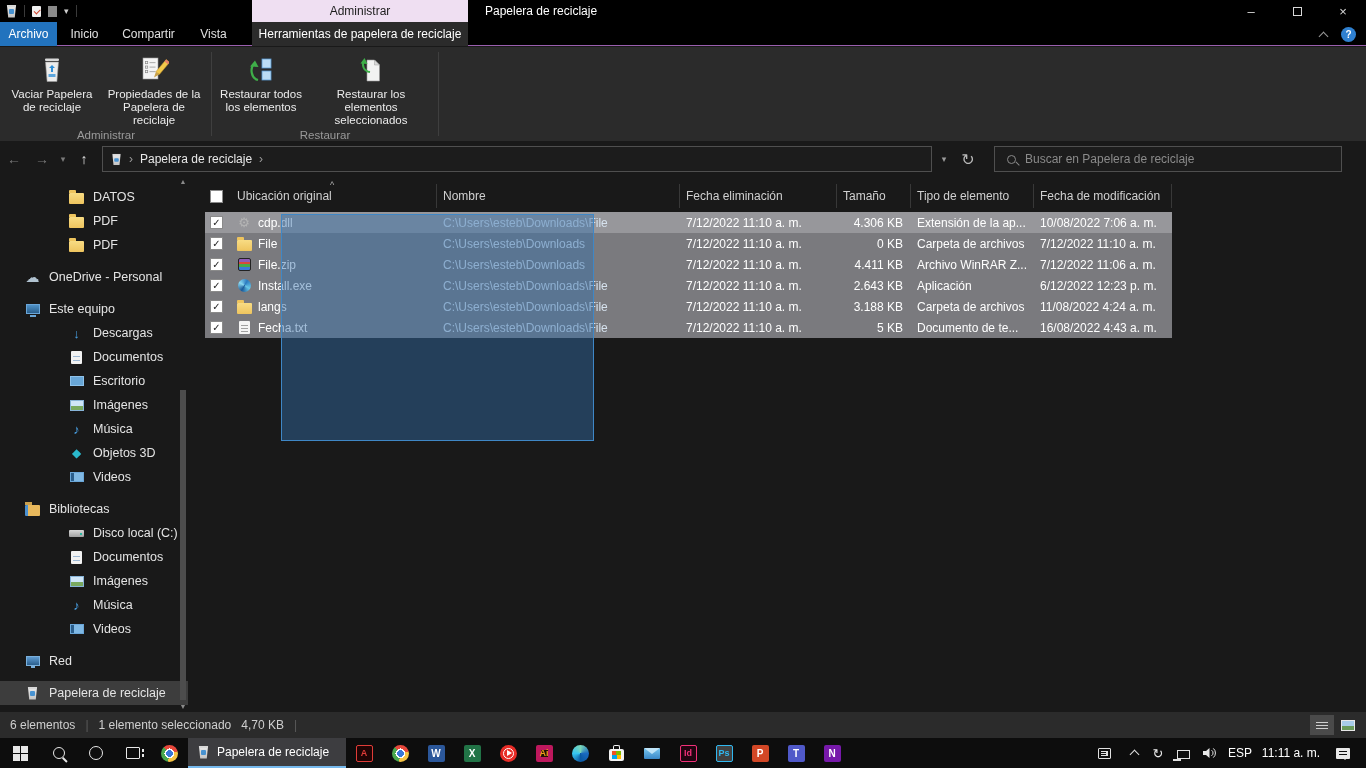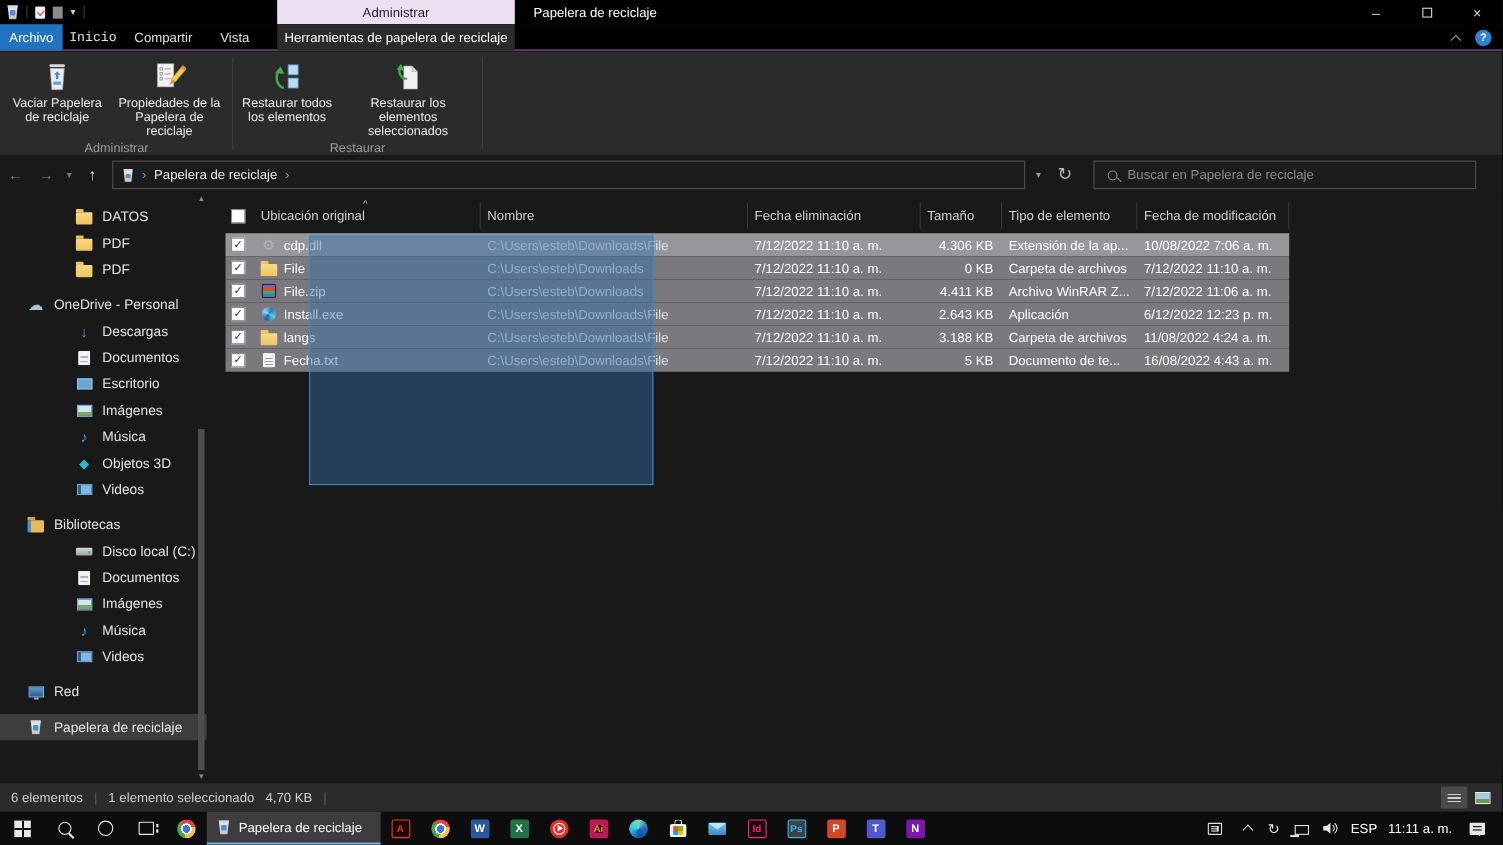--- a/index.html
+++ b/index.html
@@ -26,21 +26,21 @@
   .win-controls { position:absolute; right:0; top:0; height:22px; display:flex; }
   .wc { width:46px; height:22px; display:flex; align-items:center; justify-content:center; color:#d8d8d8; font-size:13px; }
   .wc-restore { width:9px; height:9px; border:1px solid #d8d8d8; position:relative; background:#000; }
   .wc-restore::before { content:""; position:absolute; top:-3px; left:2px; width:8px; height:8px; border:1px solid #d8d8d8; z-index:-1; }
 
   
   .tabrow { position:absolute; top:22px; left:0; right:0; height:24px; background:#000; border-bottom:1px solid #9a5fae;text-align:center; }
   .tabs { display:flex; height:24px; }
   .tab { height:24px; display:flex; align-items:center; justify-content:center; font-size:12px; color:#e0e0e0; }
   .tab-file { width:57px; background:#2273be; color:#fff; }
-  .tab-home { width:55px;font-family:Liberation Mono, monospace; }
+  .tab-home { width:55px; }
   .tab-share { width:73px; }
   .tab-view { width:57px; }
   .tab-tools { width:216px; margin-left:10px; background:#2b2b2b; color:#fff; }
   .tabrow-right { position:absolute; right:10px; top:5px; display:flex; align-items:center; gap:14px; }
   .chev-up { width:7px; height:7px; border-left:1.5px solid #9a9a9a; border-top:1.5px solid #9a9a9a; transform:rotate(45deg); margin-top:3px; }
   .help-btn { width:15px; height:15px; border-radius:50%; background:#2f80d0; color:#fff; font-size:10px; font-weight:bold;
               display:flex; align-items:center; justify-content:center; }
 
   
   .ribbon { position:absolute; top:47px; left:0; right:0; height:94px; background:#2b2b2b; display:flex; padding-left:4px; }
@@ -345,20 +345,26 @@
         <div class="side-item lvl2">
             <span class="sic">
               <span class="ic-folder"></span>
             </span>
             <span>PDF</span>
           </div>
         <div class="side-item lvl1 gap">
             <span class="sic g-cloud">☁</span>
             <span>OneDrive - Personal</span>
           </div>
+        <div class="side-item lvl1 gap">
+            <span class="sic">
+              <span class="ic-pc"></span>
+            </span>
+            <span>Este equipo</span>
+          </div>
         <div class="side-item lvl2">
             <span class="sic g-down">↓</span>
             <span>Descargas</span>
           </div>
         <div class="side-item lvl2">
             <span class="sic">
               <span class="ic-doc"></span>
             </span>
             <span>Documentos</span>
           </div>

